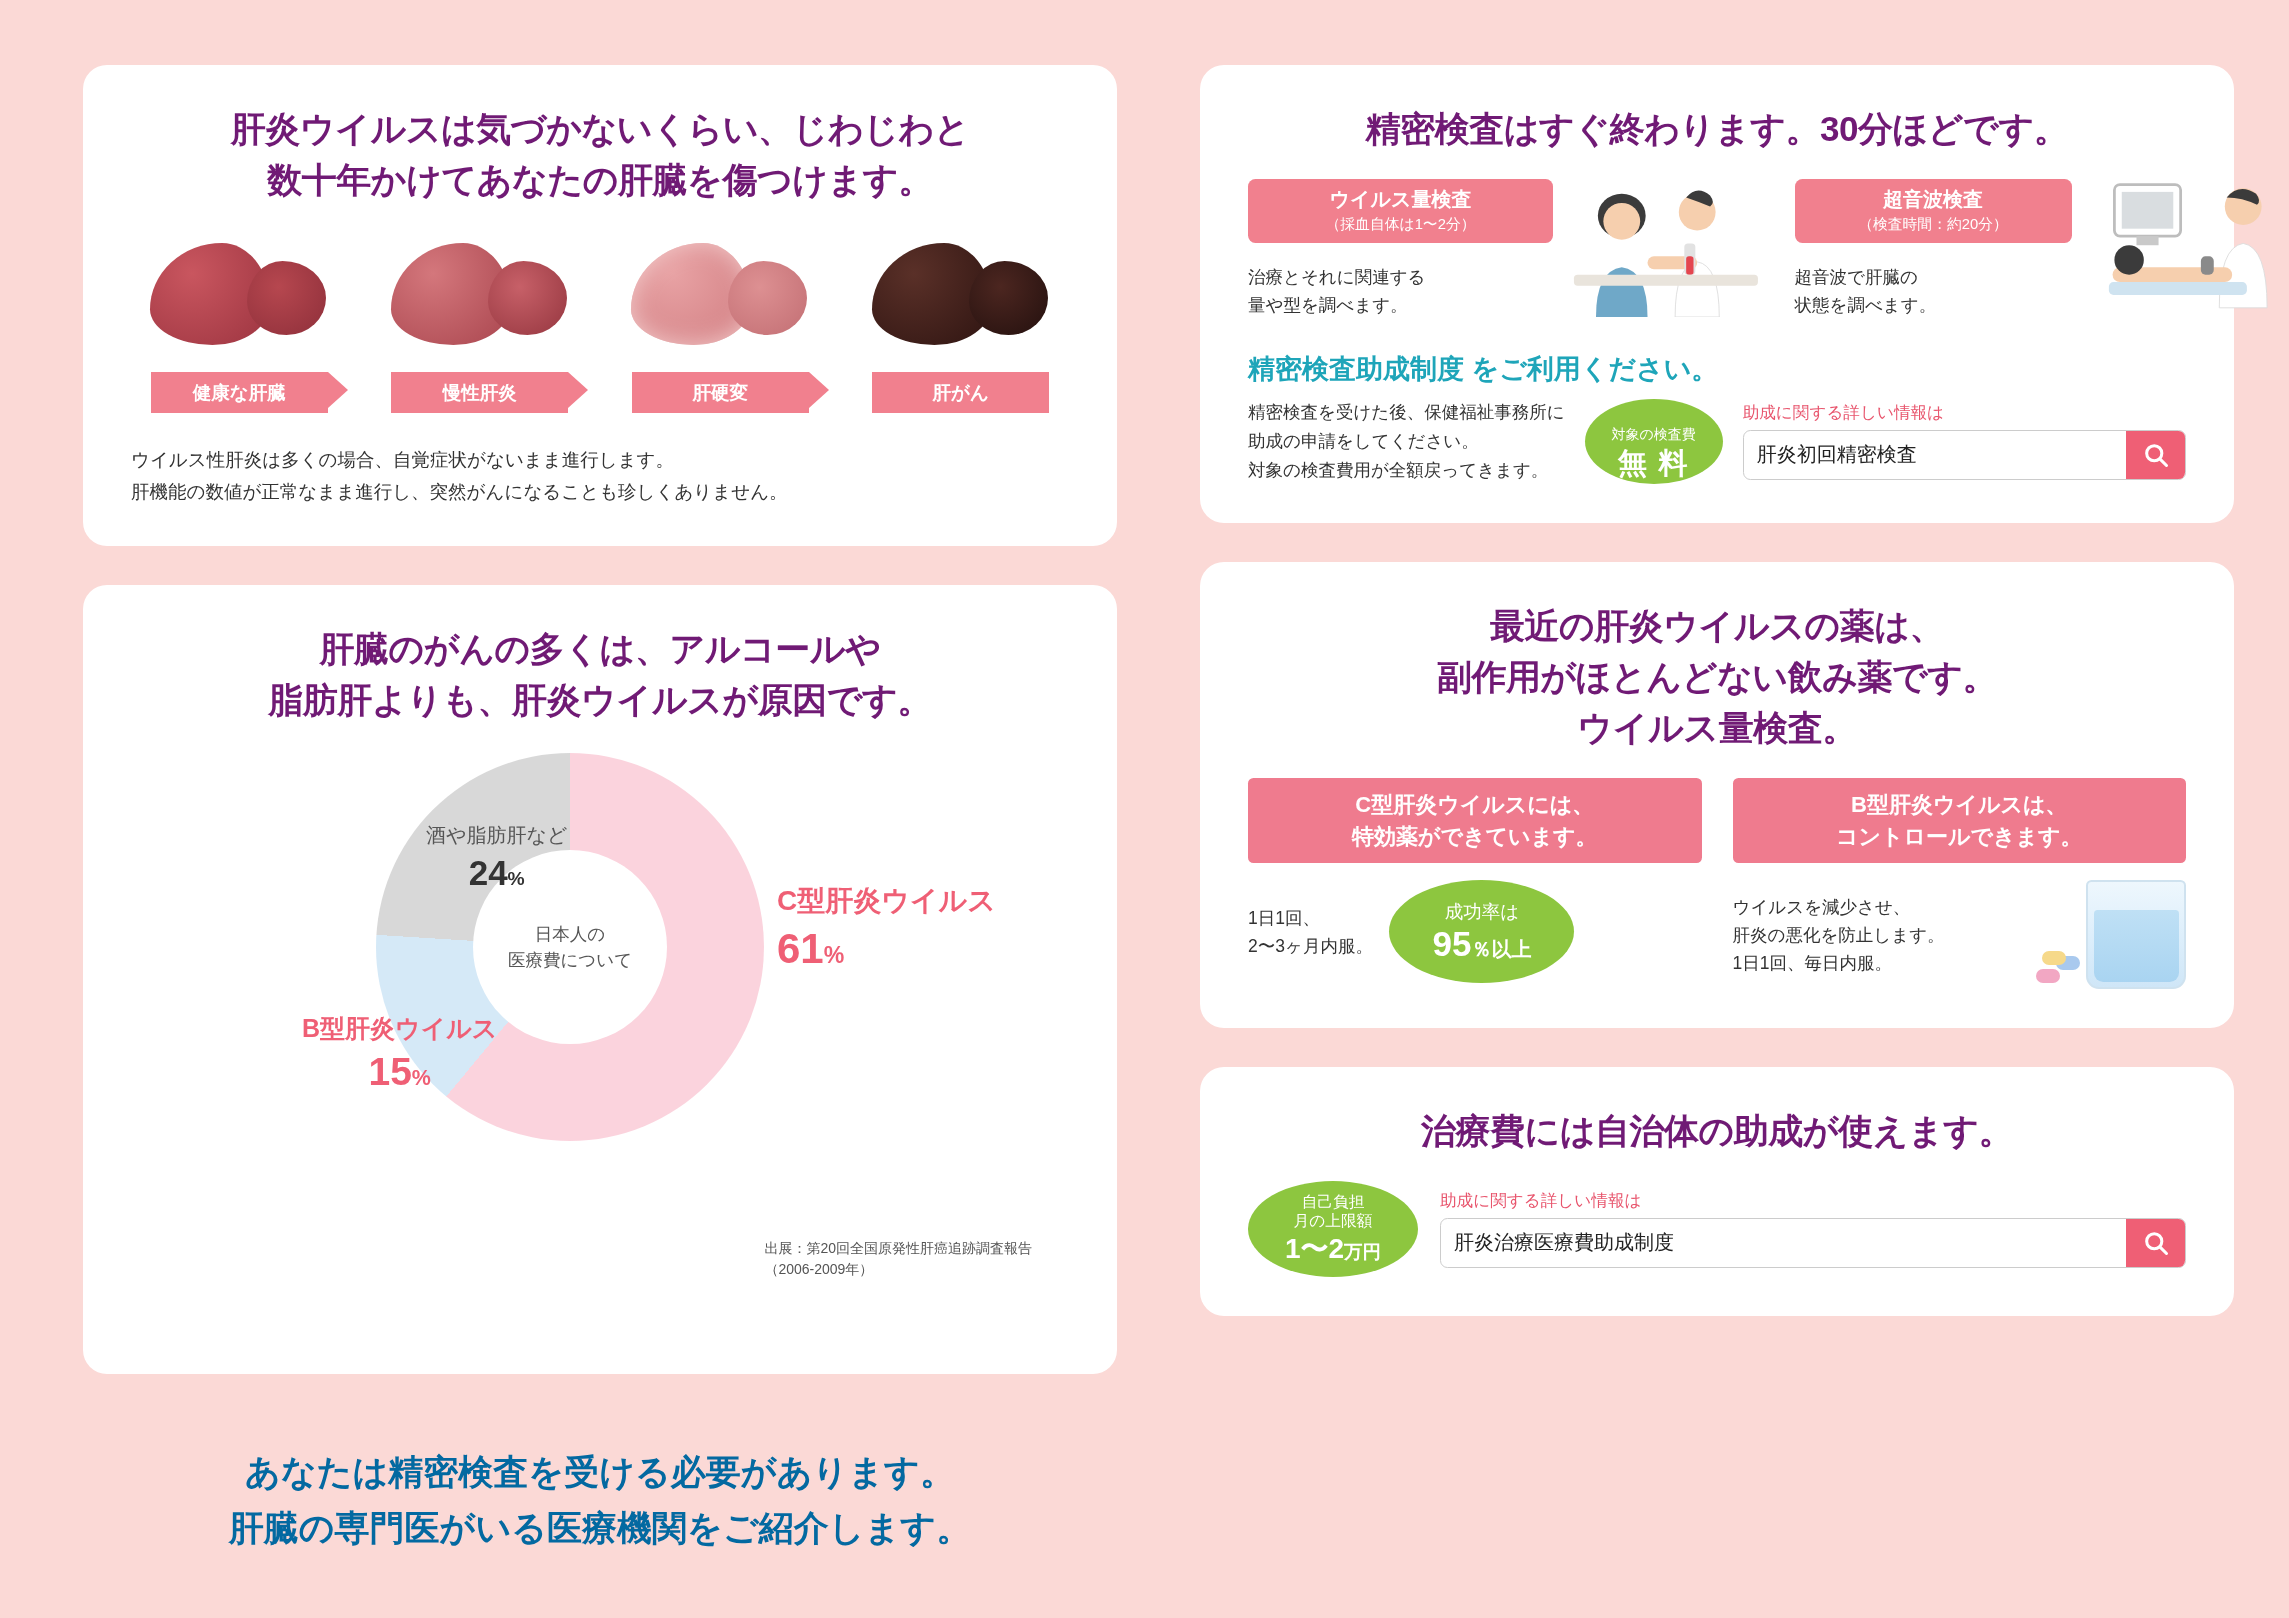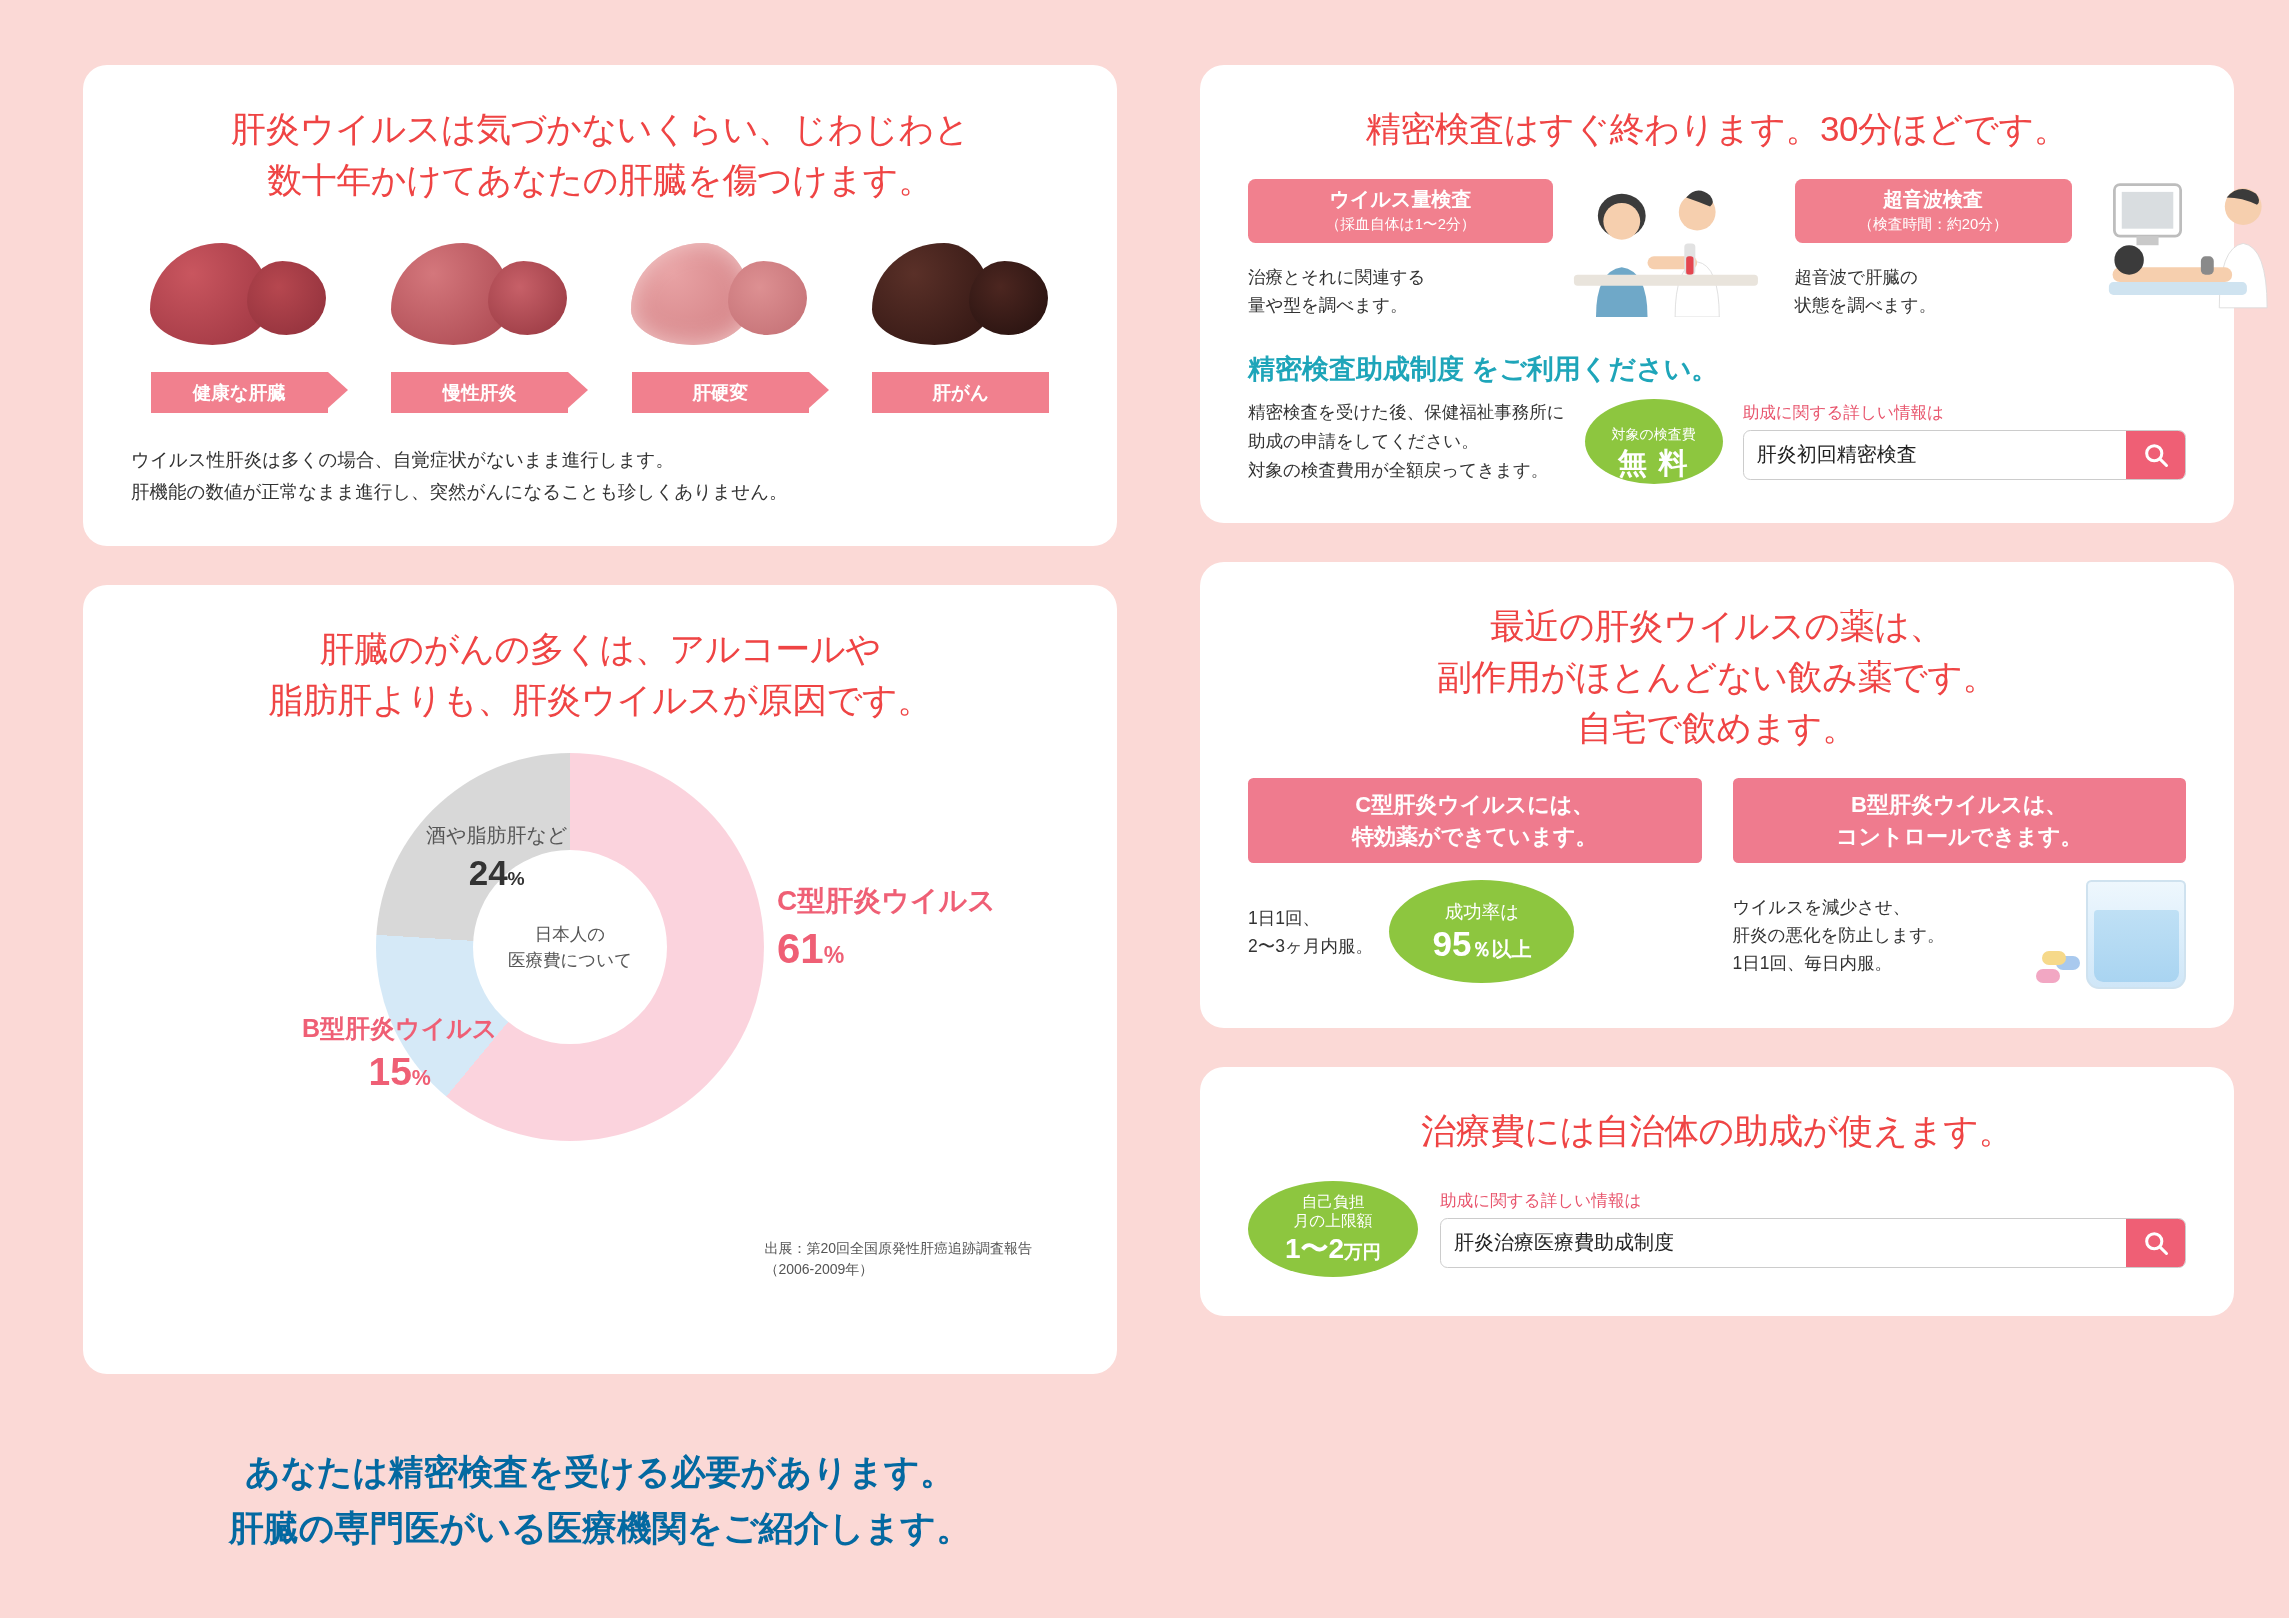--- a/index.html
+++ b/index.html
@@ -25,24 +25,24 @@
 
   .card {
     background: #ffffff;
     border-radius: 24px;
     padding: 39px 48px;
     position: relative;
   }
 
   h2.card-title {
     margin: 0 0 24px 0;
-    color: #ef4444;
+    color: #701a75;
     font-size: 35px;
     line-height: 1.45;
-    font-weight: normal;
+    font-weight: bold;
     text-align: center;
     letter-spacing: -0.5px;
   }
 
   
   .livers {
     display: flex; justify-content: space-between; align-items: flex-end;
     margin: 14.8px 9.2px 0 9.2px;
   }
   .liver-item { width: 198px; text-align: center; }
@@ -383,21 +383,21 @@
             </div>
           </div>
         </div>
       </div>
     </div>
 
     <div class="card">
       <h2 class="card-title">
         <span>最近の肝炎ウイルスの薬は、</span><br>
         <span>副作用がほとんどない飲み薬です。</span><br>
-        <span>自宅で飲めます。</span>
+        <span>ウイルス量検査。</span>
       </h2>
 
       <div class="drug-cols">
         <div class="drug-col">
           <div class="drug-head">
             <span>C型肝炎ウイルスには、</span><br>
             <span>特効薬ができています。</span>
           </div>
           <div class="drug-body">
             <div class="small-txt">

